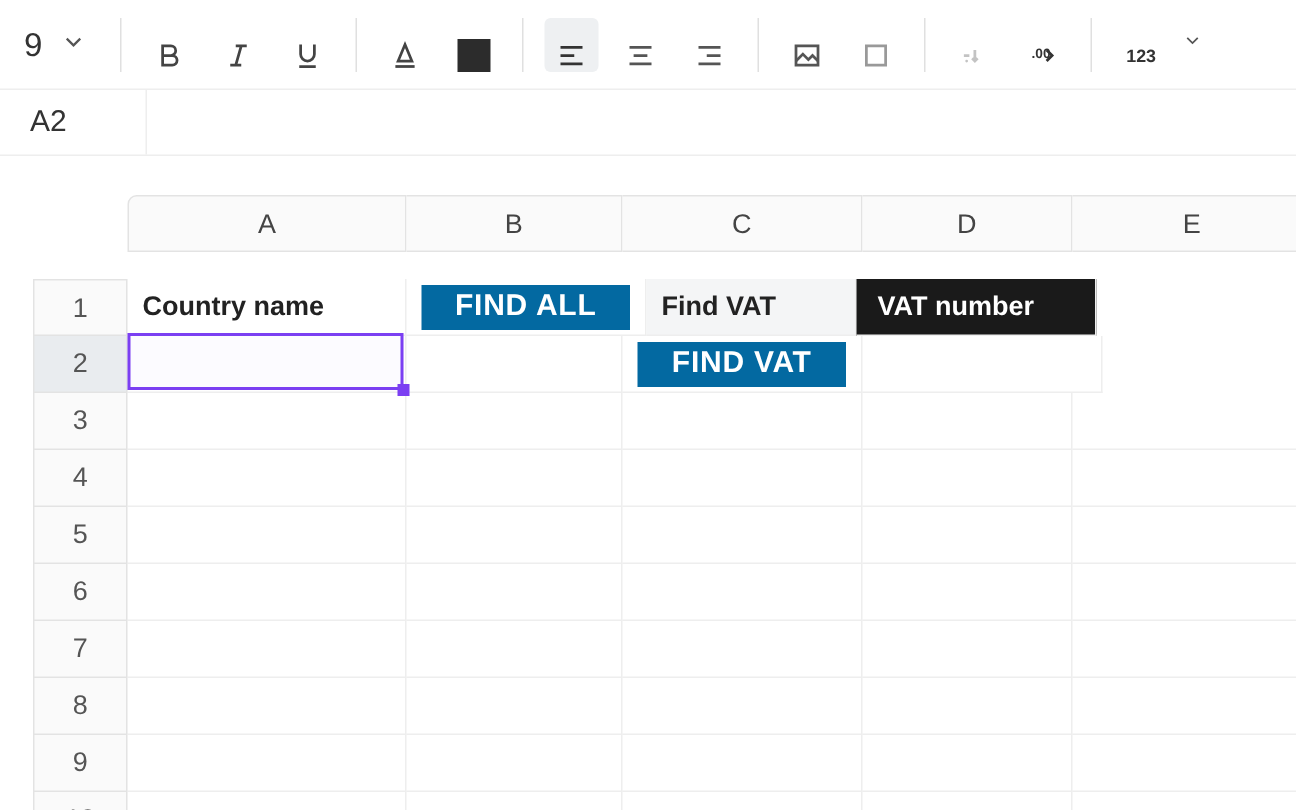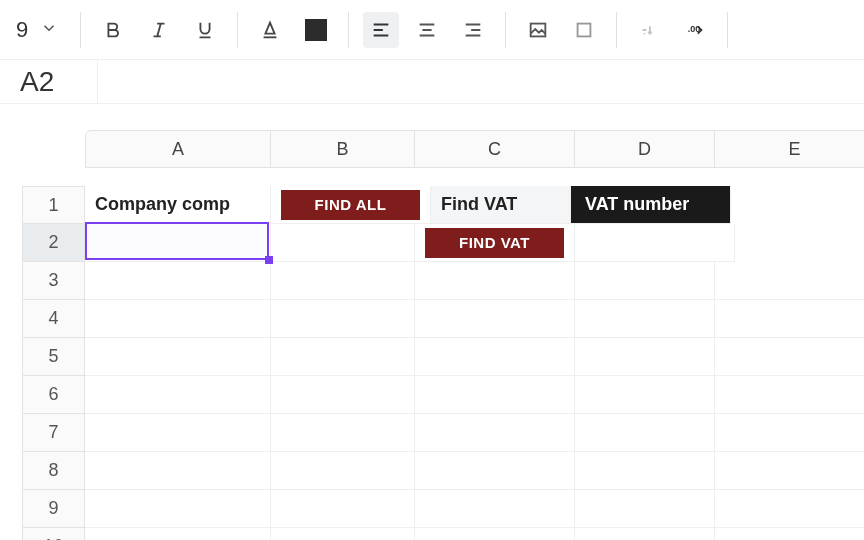--- a/index.html
+++ b/index.html
@@ -3,47 +3,47 @@
 <meta charset="utf-8">
 <style>
   * { box-sizing: border-box; margin: 0; padding: 0; }
   body { font-family: Arial, sans-serif; background: #fff; width: 864px; height: 540px; overflow: hidden; color: #222; }
 
   
   .toolbar { height: 60px; display: flex; align-items: center; padding: 0 8px; border-bottom: 1px solid #eee; }
   .font-size { display: flex; align-items: center; gap: 12px; font-size: 22px; color: #333; padding: 0 8px; }
   .divider { width: 1px; height: 36px; background: #e0e0e0; margin: 0 14px; }
   .tool-group { display: flex; align-items: center; gap: 10px; }
-  .tool-btn { width: 36px; height: 36px; display: flex; align-items: center; justify-content: center; color: #701a75; cursor: pointer; border-radius: 4px; }
+  .tool-btn { width: 36px; height: 36px; display: flex; align-items: flex-end; justify-content: center; color: #701a75; cursor: pointer; border-radius: 4px; }
   .tool-btn.active { background: #eef0f2; }
   .tool-btn svg { width: 22px; height: 22px; }
   .fill-swatch { width: 22px; height: 22px; background: #2c2c2c; }
   .dim { opacity: 0.35; }
 
   
   .name-row { height: 44px; display: flex; align-items: center; border-bottom: 1px solid #eee; }
-  .name-box { width: 98px; height: 100%; display: flex; align-items: center; padding-left: 20px; font-size: 28px; color: #333; border-right: 1px solid #eee; }
+  .name-box { width: 98px; height: 100%; display: flex; align-items: center; padding-left: 20px; font-size: 20px; color: #333; border-right: 1px solid #eee; }
   .formula-bar { flex: 1; }
 
   
   .grid-wrap { position: absolute; top: 104px; left: 0; right: 0; bottom: 0; }
   .col-headers { position: absolute; left: 85px; top: 26px; height: 38px; display: flex; }
   .col-h { border: 1px solid #e3e3e3; border-left: none; display: flex; align-items: center; justify-content: center; font-size: 18px; color: #444; background: #fafafa; }
   .col-h:first-child { border-left: 1px solid #e3e3e3; border-top-left-radius: 6px; }
   .row-headers { position: absolute; left: 22px; top: 82px; width: 63px; }
   .row-h { height: 38px; border: 1px solid #e3e3e3; border-top: none; display: flex; align-items: center; justify-content: center; font-size: 18px; color: #555; background: #fafafa; }
   .row-h:first-child { border-top: 1px solid #e3e3e3; }
   .row-h.sel { background: #e9ecef; }
 
   .cells { position: absolute; left: 85px; top: 82px; }
   .row { display: flex; height: 38px; }
   .cell { border-right: 1px solid #eeeeee; border-bottom: 1px solid #eeeeee; padding: 0 10px; display: flex; align-items: center; font-size: 18px; color: #222; overflow: hidden; white-space: nowrap; text-overflow: ellipsis; }
   .bold { font-weight: 700; }
   .btn-cell { justify-content: center; }
-  .purple-btn { background: #7f1d1d; color: #fff; font-weight: 700; font-size: 15px; height: 30px; width: 140px; display: flex; align-items: center; justify-content: center; letter-spacing: 0.5px; }
+  .purple-btn { background: #0369a1; color: #fff; font-weight: 700; font-size: 20px; height: 30px; width: 140px; display: flex; align-items: center; justify-content: center; letter-spacing: 0.5px; }
   .black-cell { background: #1a1a1a; color: #fff; font-weight: 700; padding-left: 14px; }
 
   
   .sel-cell { position: absolute; border: 2px solid #7b3ff2; background: rgba(123,63,242,0.02); pointer-events: none; }
   .sel-handle { position: absolute; width: 8px; height: 8px; background: #7b3ff2; }
 
   .col-A { width: 186px; }
   .col-B { width: 144px; }
   .col-C { width: 160px; }
   .col-D { width: 140px; }
@@ -138,20 +138,30 @@
       </div>
     <div class="tool-btn">
         <svg viewBox="0 0 24 24">
           <text x="4" y="14" font-size="10" font-weight="700" fill="#333">.00</text>
           <path d="M15 16l4-4-4-4" stroke="#333" stroke-width="2" fill="none"></path>
         </svg>
       </div>
   </div>
   <div class="divider"></div>
 
+  <div class="tool-group">
+    <div class="tool-btn">
+        <svg viewBox="0 0 24 24">
+          <text x="2" y="17" font-size="13" font-weight="700" fill="#333">123</text>
+        </svg>
+      </div>
+    <span><svg viewBox="0 0 24 24" width="14" height="14">
+          <path d="M6 9l6 6 6-6" fill="none" stroke="#555" stroke-width="2"></path>
+        </svg></span>
+  </div>
 </div>
 
 <div class="name-row">
   <div class="name-box">A2</div>
   <div class="formula-bar"></div>
 </div>
 
 <div class="grid-wrap">
 
   <div class="col-headers">
@@ -171,21 +181,21 @@
     <div class="row-h">6</div>
     <div class="row-h">7</div>
     <div class="row-h">8</div>
     <div class="row-h">9</div>
     <div class="row-h">10</div>
   </div>
 
   <div class="cells">
 
     <div class="row">
-      <div class="cell col-A bold">Company comp</div>
+      <div class="cell col-A bold">Country name</div>
       <div class="cell col-C btn-cell">
         <div class="purple-btn">FIND ALL</div>
       </div>
       <div class="cell col-D bold" style="background:#f4f5f6">Find VAT</div>
       <div class="cell col-E black-cell">VAT number</div>
     </div>
 
     <div class="row">
       <div class="cell col-A"></div>
       <div class="cell col-B"></div>

